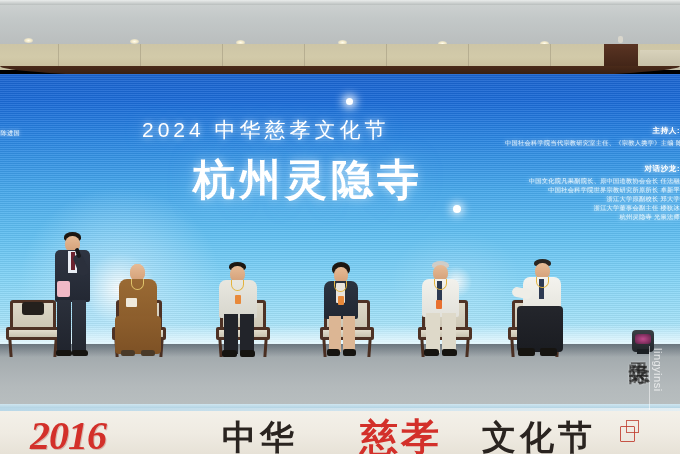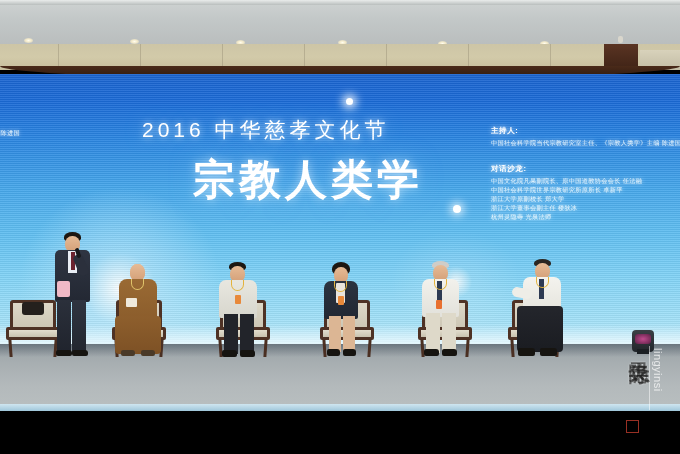--- a/index.html
+++ b/index.html
@@ -87,21 +87,21 @@
     position:absolute; left:346px; top:98px; width:7px; height:7px;
     border-radius:50%; background:#fff;
     box-shadow:0 0 9px 4px rgba(255,255,255,.8);
   }
   .spark {
     position:absolute; left:453px; top:205px; width:8px; height:8px;
     border-radius:50%; background:#fff;
     box-shadow:0 0 8px 3px rgba(255,255,255,.75);
   }
 
-  .right-block { position:absolute; left:491px; top:126px; width:175px; }
+  .right-block { position:absolute; left:505px; top:126px; width:175px;text-align:right; }
   .rb-head {
     color:#ffffff; font-size:7.5px; font-weight:700; letter-spacing:.6px;
     text-shadow:0 0 5px rgba(255,255,255,.85); margin-bottom:3px;
   }
   .rb-line {
     color:#f2fbff; font-size:6.2px; letter-spacing:.3px; line-height:1.45;
     text-shadow:0 0 4px rgba(255,255,255,.8); white-space:nowrap;
     filter:blur(.32px); opacity:.96;
   }
   .rb-gap { height:16px; }
@@ -265,22 +265,22 @@
   <div class="trim"></div>
 
   <div class="screen">
     <div class="scanlines"></div>
     <div class="screen-bottom-glow"></div>
   </div>
 
   <div class="dot-accent"></div>
   <div class="spark"></div>
 
-  <div class="title-main">2016 中华慈孝文化节</div>
-  <div class="title-sub">宗教人类学</div>
+  <div class="title-main">2024 中华慈孝文化节</div>
+  <div class="title-sub">杭州灵隐寺</div>
 
   <div class="right-block">
     <div class="rb-head">主持人:</div>
     <div class="rb-line">中国社会科学院当代宗教研究室主任、《宗教人类学》主编  陈进国</div>
     <div class="rb-gap"></div>
     <div class="rb-head">对话沙龙:</div>
     <div class="rb-line">中国文化院凡果副院长、原中国道教协会会长    任法融</div>
     <div class="rb-line">中国社会科学院世界宗教研究所原所长    卓新平</div>
     <div class="rb-line">浙江大学原副校长    郑大学</div>
     <div class="rb-line">浙江大学董事会副主任    楼狄冰</div>
@@ -408,20 +408,28 @@
     <div style="position:absolute;left:517px;top:306px;width:46px;height:46px;background:linear-gradient(180deg,#24262c,#1a1c21);border-radius:4px;"></div>
     <div class="shoe" style="left:518px;top:348px;width:17px;height:8px;"></div>
     <div class="shoe" style="left:540px;top:348px;width:17px;height:8px;"></div>
   </div>
 
   <div class="stagelight">
     <div class="lens"></div>
     <div class="base"></div>
   </div>
 
+  <div class="banner">
+    <div class="banner-top"></div>
+    <div class="banner-txt bt-2016">2016</div>
+    <div class="banner-txt bt-zh1">中华</div>
+    <div class="banner-txt bt-red">慈孝</div>
+    <div class="banner-txt bt-zh2">文化节</div>
+    <div class="seal"></div>
+  </div>
 
   <div class="wm">
     <div class="wm-bar"></div>
     <div class="wm-cn">灵隐寺</div>
     <div class="wm-en">lingyinsi</div>
     <div class="wm-seal"></div>
   </div>
 
 </div>
 

